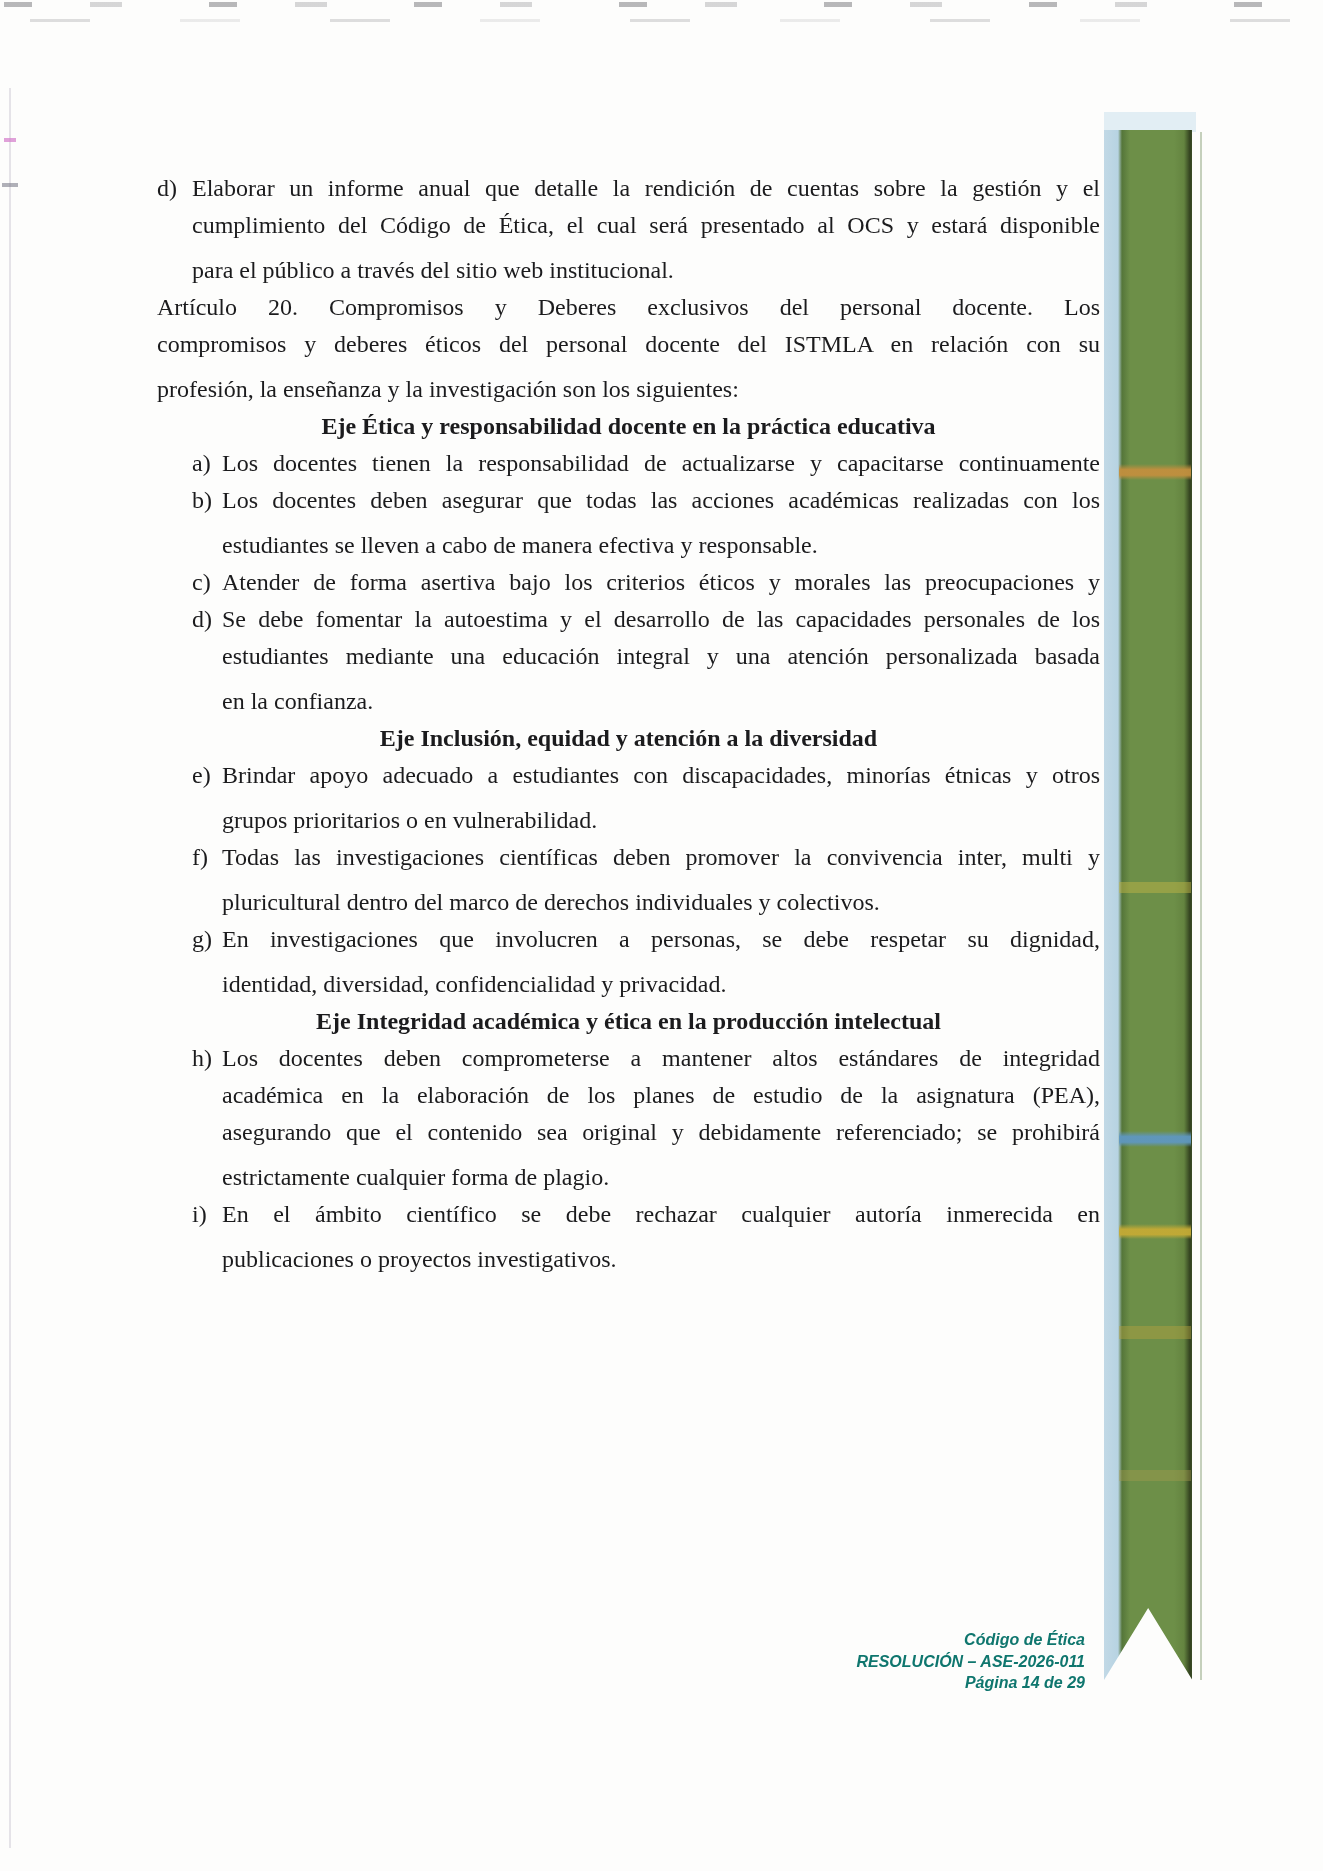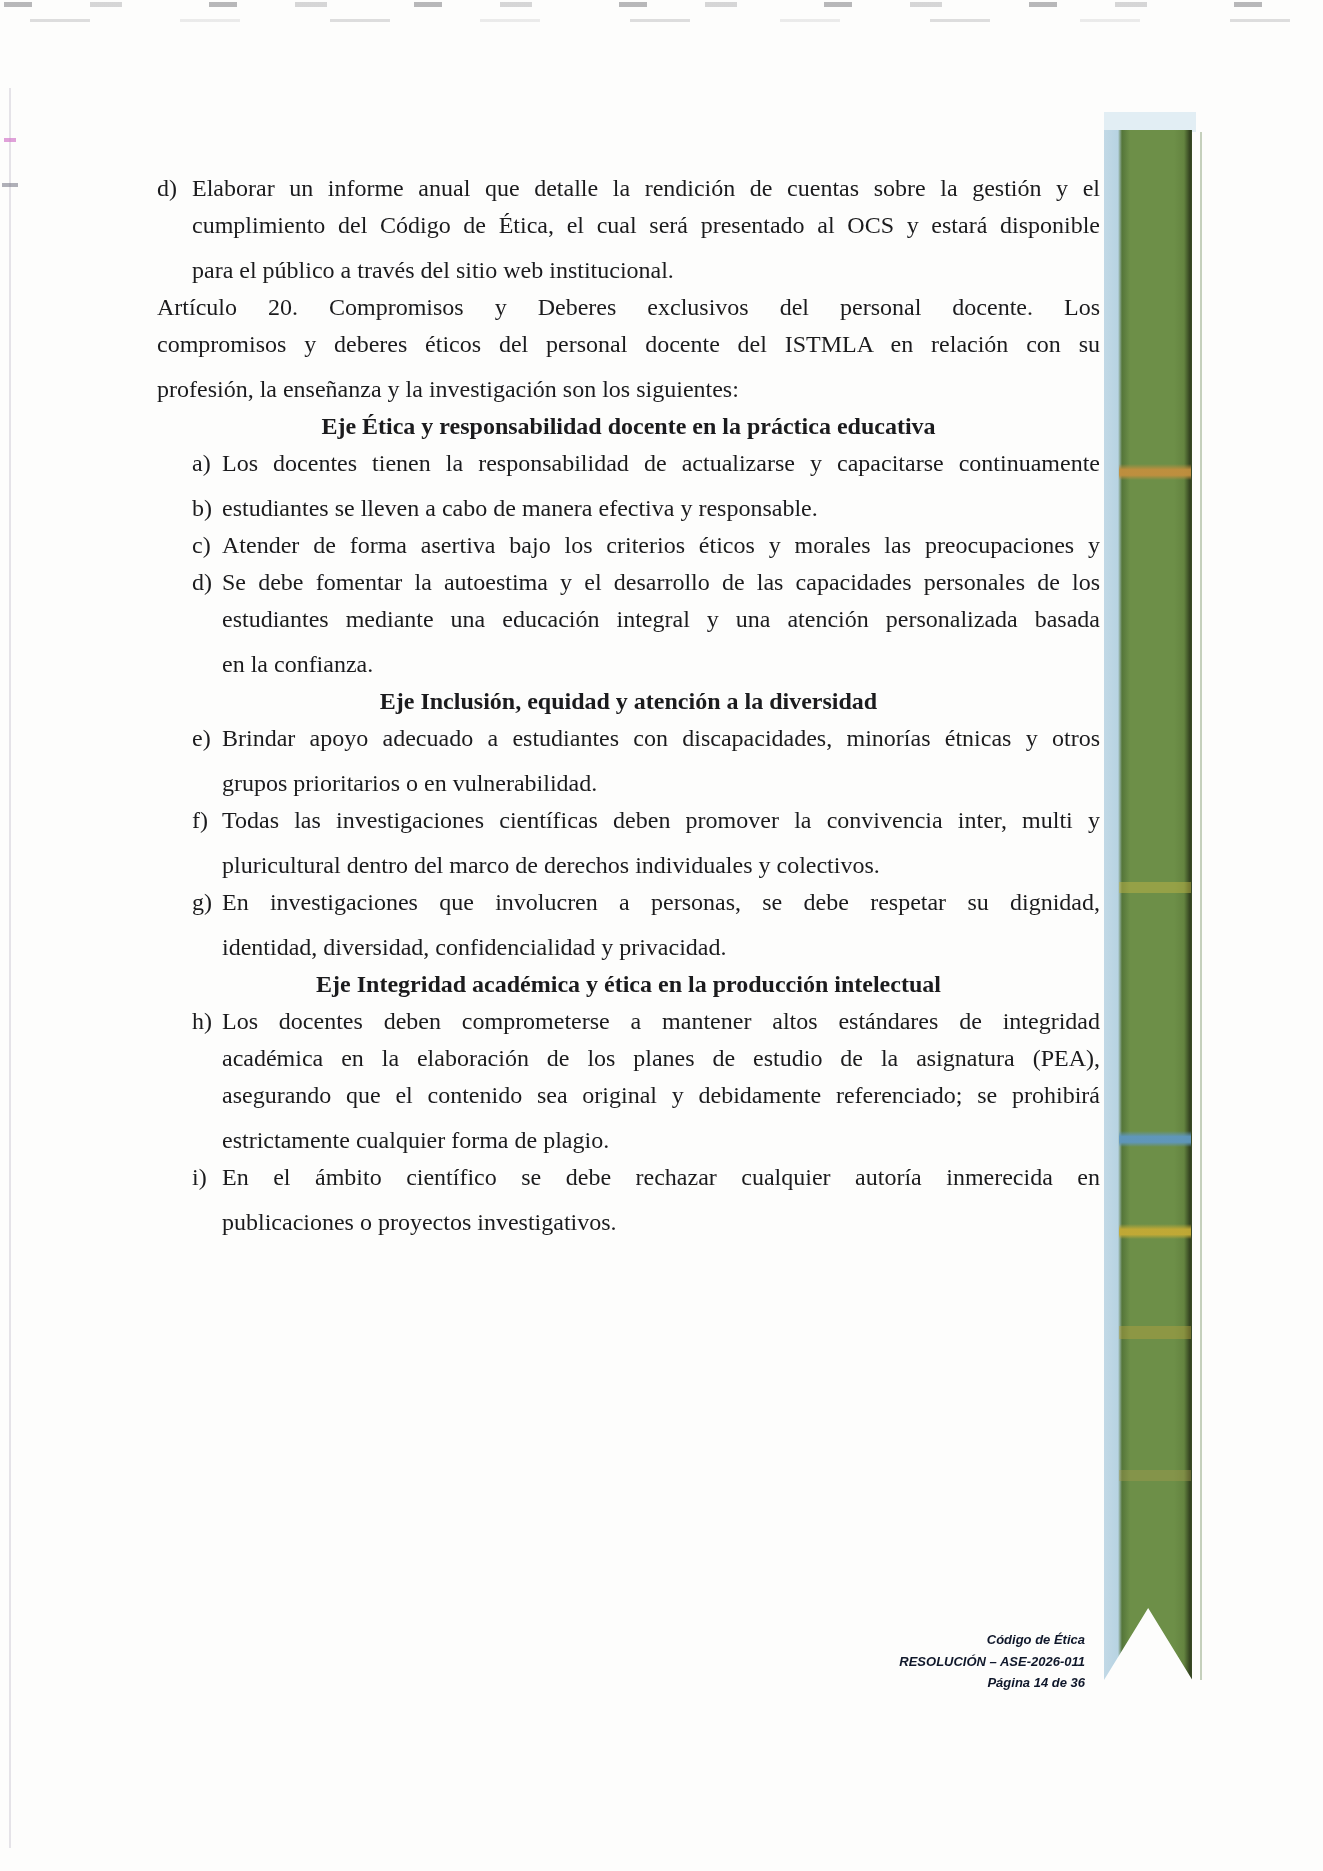--- a/index.html
+++ b/index.html
@@ -26,21 +26,21 @@
   .heading{line-height:37px;font-weight:bold;text-align:center;}
   .item{position:relative;padding-left:65px;}
   .item .marker{position:absolute;left:35px;top:0;line-height:37px;}
   .item.outer{padding-left:35px;}
   .item.outer .marker{left:0;}
   .b{font-weight:normal;}
   
   .footer{
     position:absolute;top:1629px;right:238px;text-align:right;
     font-family:"Liberation Sans", sans-serif;font-style:italic;font-weight:bold;
-    font-size:13px;line-height:21.5px;color:#0f172a;
+    font-size:16px;line-height:21.5px;color:#0f766e;
   }
   
   .ribbon-cap{position:absolute;left:1104px;top:112px;width:92px;height:20px;background:rgba(172,207,228,.32);}
   .ribbon{
     position:absolute;left:1104px;top:130px;width:92px;height:1550px;
     background:linear-gradient(90deg,
       #c2d9e6 0px,#b7d3e2 14px,#55763a 18px,
       #6d8f48 26px,#6d8f48 70px,#648440 80px,
       #32411f 86px,#3c4d28 88px,
       rgba(255,255,255,0) 88px);
@@ -86,20 +86,21 @@
 
     <div class="heading">Eje Ética y responsabilidad docente en la práctica educativa</div>
 
     <div class="item">
       <span class="marker">a)</span>
       <div class="line">Los docentes tienen la responsabilidad de actualizarse y capacitarse continuamente</div>
     </div>
 
     <div class="item">
       <span class="marker">b)</span>
+      <div class="line">Los docentes deben asegurar que todas las acciones académicas realizadas con los</div>
       <div class="line last">estudiantes se lleven a cabo de manera efectiva y responsable.</div>
     </div>
 
     <div class="item">
       <span class="marker">c)</span>
       <div class="line">Atender de forma asertiva bajo los criterios éticos y morales las preocupaciones y</div>
     </div>
 
     <div class="item">
       <span class="marker">d)</span>
@@ -142,21 +143,21 @@
       <span class="marker">i)</span>
       <div class="line">En el ámbito científico se debe rechazar cualquier autoría inmerecida en</div>
       <div class="line last">publicaciones o proyectos investigativos.</div>
     </div>
 
   </div>
 
   <div class="footer">
     <div>Código de Ética</div>
     <div>RESOLUCIÓN – ASE-2026-011</div>
-    <div>Página 14 de 36</div>
+    <div>Página 14 de 29</div>
   </div>
 
   <div class="ribbon-cap"></div>
   <div class="ribbon">
     <div class="band band-orange"></div>
     <div class="band band-faint1"></div>
     <div class="band band-blue"></div>
     <div class="band band-gold"></div>
     <div class="band band-faint2"></div>
     <div class="band band-faint3"></div>

